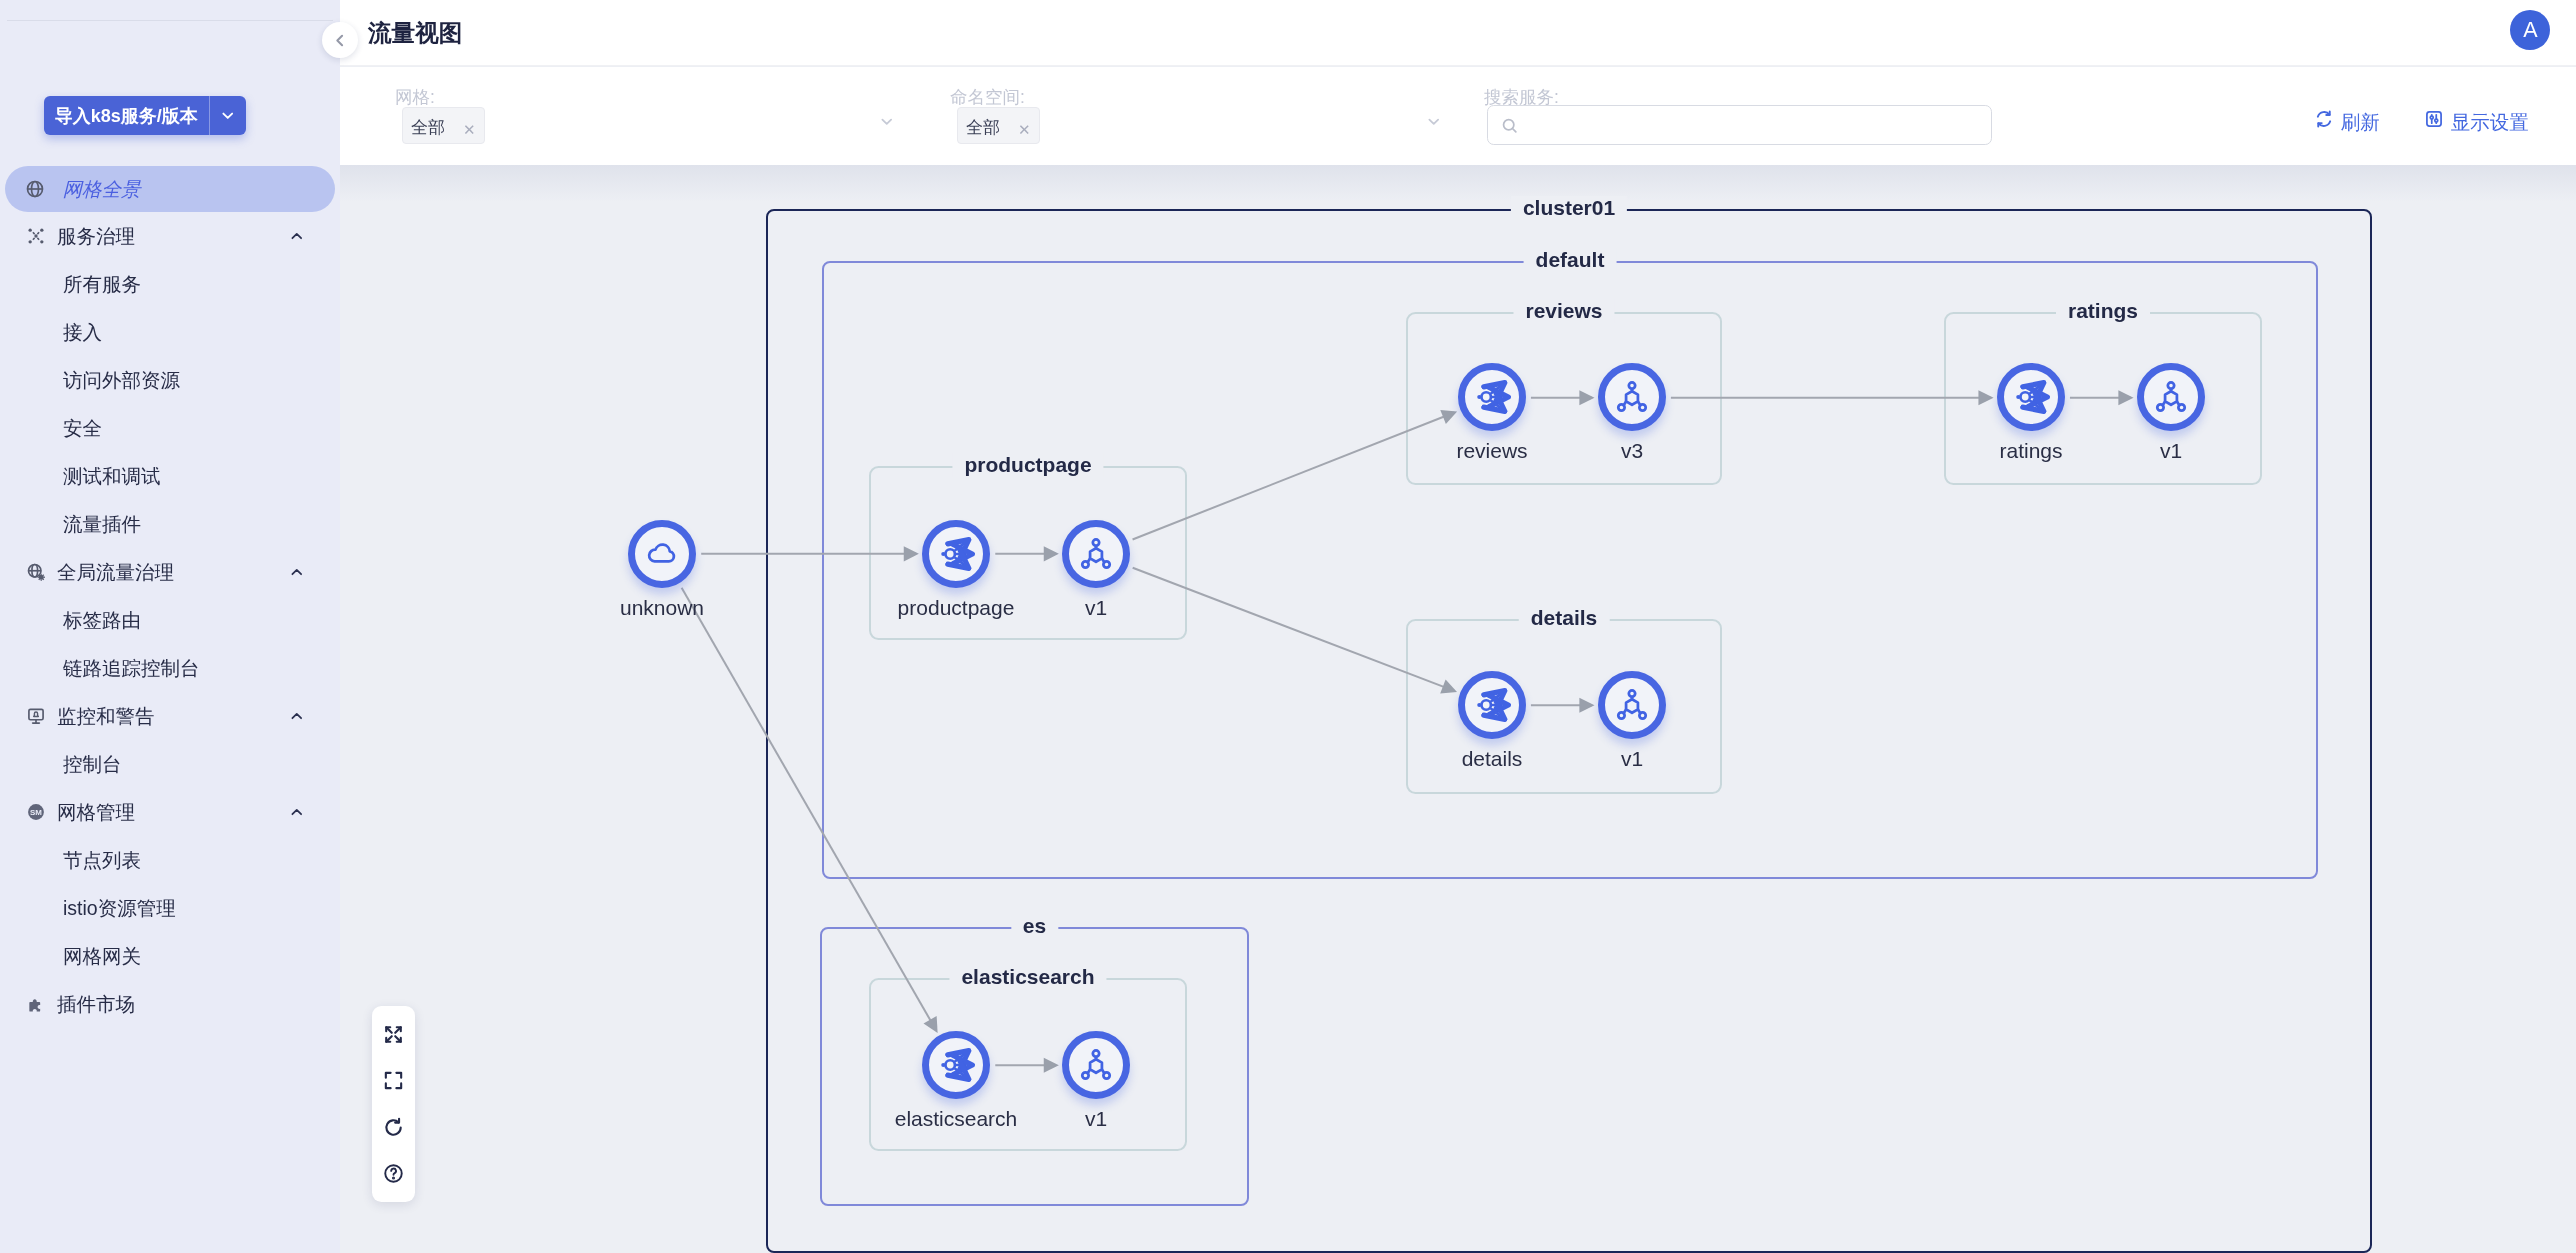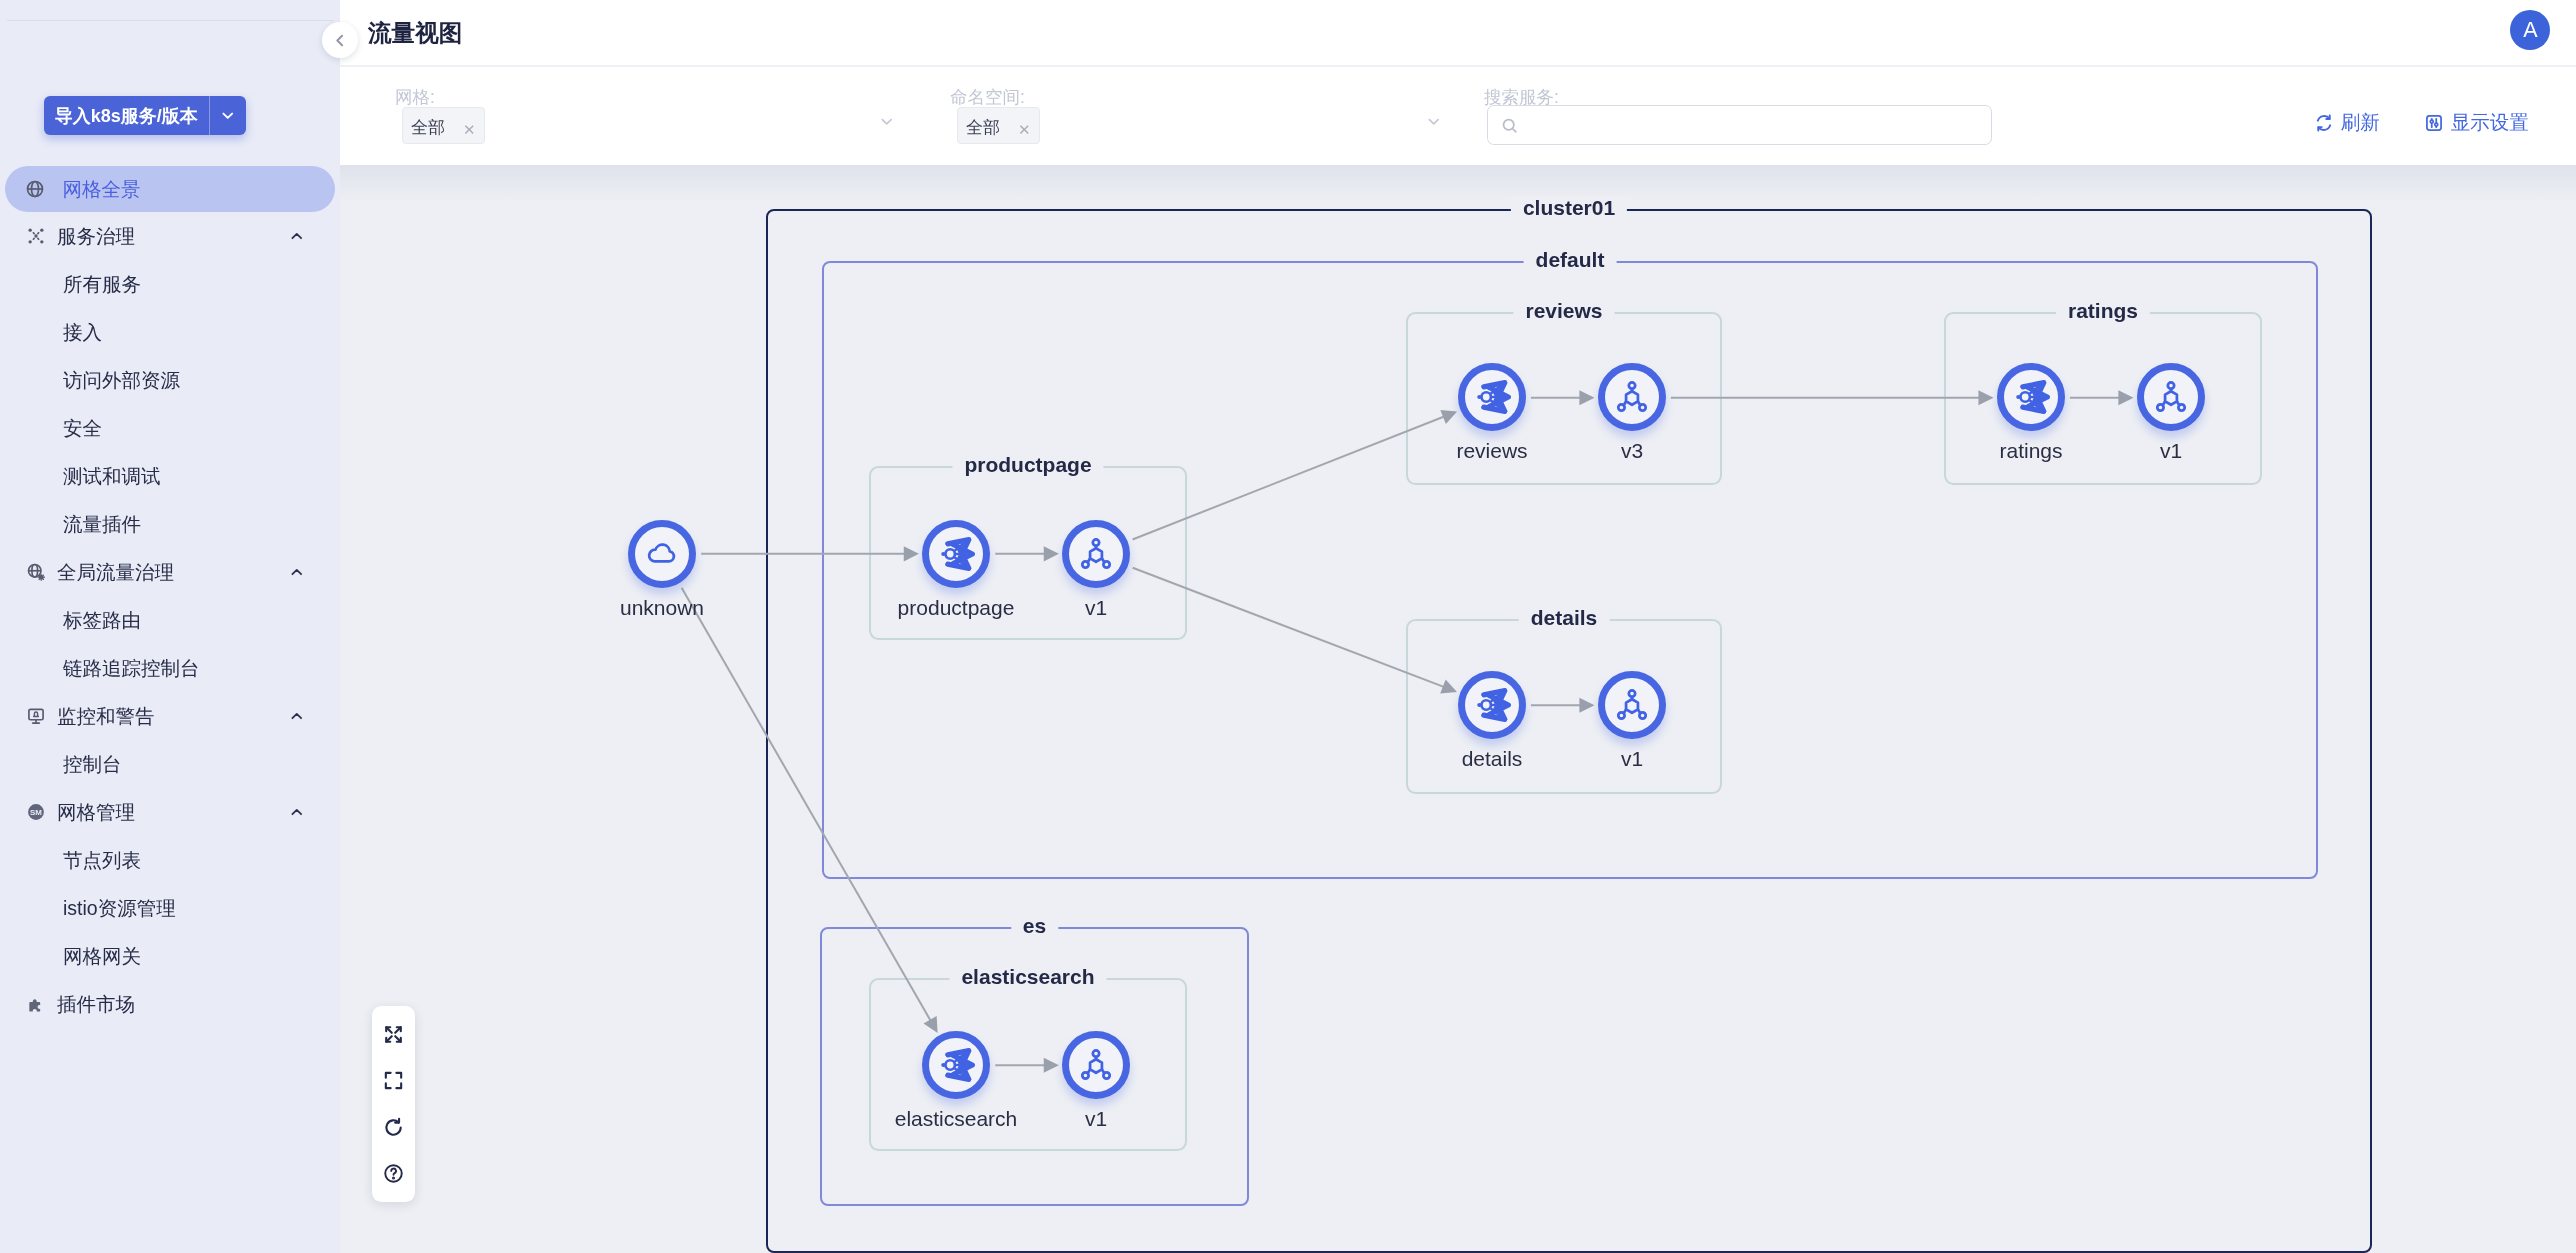--- a/index.html
+++ b/index.html
@@ -23,21 +23,21 @@
   .import-btn .main{flex:1;text-align:center;font-size:18px;}
   .import-btn .sep{width:1.3px;height:39px;background:rgba(255,255,255,.35);}
   .import-btn .caret{width:36px;display:flex;align-items:center;justify-content:center;}
   .nav{position:absolute;left:0;right:0;top:166px;}
   .nav-row{position:relative;height:48px;display:flex;align-items:center;font-size:19.5px;color:#272c47;cursor:pointer;}
   .nav-row .nicon{position:absolute;left:25.6px;width:20px;height:20px;display:flex;}
   .nav-row .nlabel{padding-left:57px;}
   .nav-row.child .nlabel{padding-left:63px;}
   .nav-row .chev{position:absolute;right:35px;width:17.5px;height:17.5px;}
   .nav-row.selected{
-    height:46px;margin:0 5.4px;border-radius:23px;background:#b9c4f0;
+    height:46px;margin:0 5.4px;border-radius:23px;background:#b9c4f0;font-style:italic;
   }
   .nav-row.selected .nlabel{color:#4a5fe0;}
   .nav-row.selected .nicon{left:20px;}
   
   .collapse-btn{
     position:absolute;left:340px;top:40px;transform:translate(-50%,-50%);
     width:36px;height:36px;border-radius:50%;background:#fff;z-index:30;
     box-shadow:0 2px 6.7px rgba(30,40,90,.14);display:flex;align-items:center;justify-content:center;cursor:pointer;
   }
   
@@ -58,21 +58,21 @@
   .tag .x{color:#a9adbd;font-size:15px;cursor:pointer;}
   .sel-chev{position:absolute;top:46px;width:17.5px;height:17.5px;}
   .search-box{
     position:absolute;left:1147px;top:38px;width:505px;height:40px;background:#fff;
     border:1.3px solid #d8dbe3;border-radius:6.7px;display:flex;align-items:center;padding-left:12px;box-sizing:border-box;
   }
   .search-box input{
     border:none;outline:none;font-size:17.5px;flex:1;margin-left:8px;color:#3a3f55;background:transparent;
     font-family:"Liberation Sans","DejaVu Sans",sans-serif;
   }
-  .bar-action{position:absolute;top:42px;display:flex;align-items:center;gap:6.7px;font-size:19.5px;color:#4468e0;cursor:pointer;}
+  .bar-action{position:absolute;top:42px;display:flex;gap:6.7px;font-size:19.5px;color:#4468e0;cursor:pointer;}
   
   .content{position:absolute;left:340px;right:0;top:164px;bottom:0;background:#edeff4;}
   .content::before{content:"";position:absolute;left:0;right:0;top:0;height:38px;
     background:linear-gradient(rgba(205,210,224,.45),rgba(205,210,224,0));pointer-events:none;}
   .group{position:absolute;border-radius:8px;z-index:1;}
   .group.cluster{border:2.7px solid #1b2657;}
   .group.namespace{border:2.7px solid #8089d9;}
   .group.service{border:2px solid #c8d7db;border-radius:9.4px;}
   .group-label{
     position:absolute;top:-15px;left:50%;transform:translateX(-50%);

